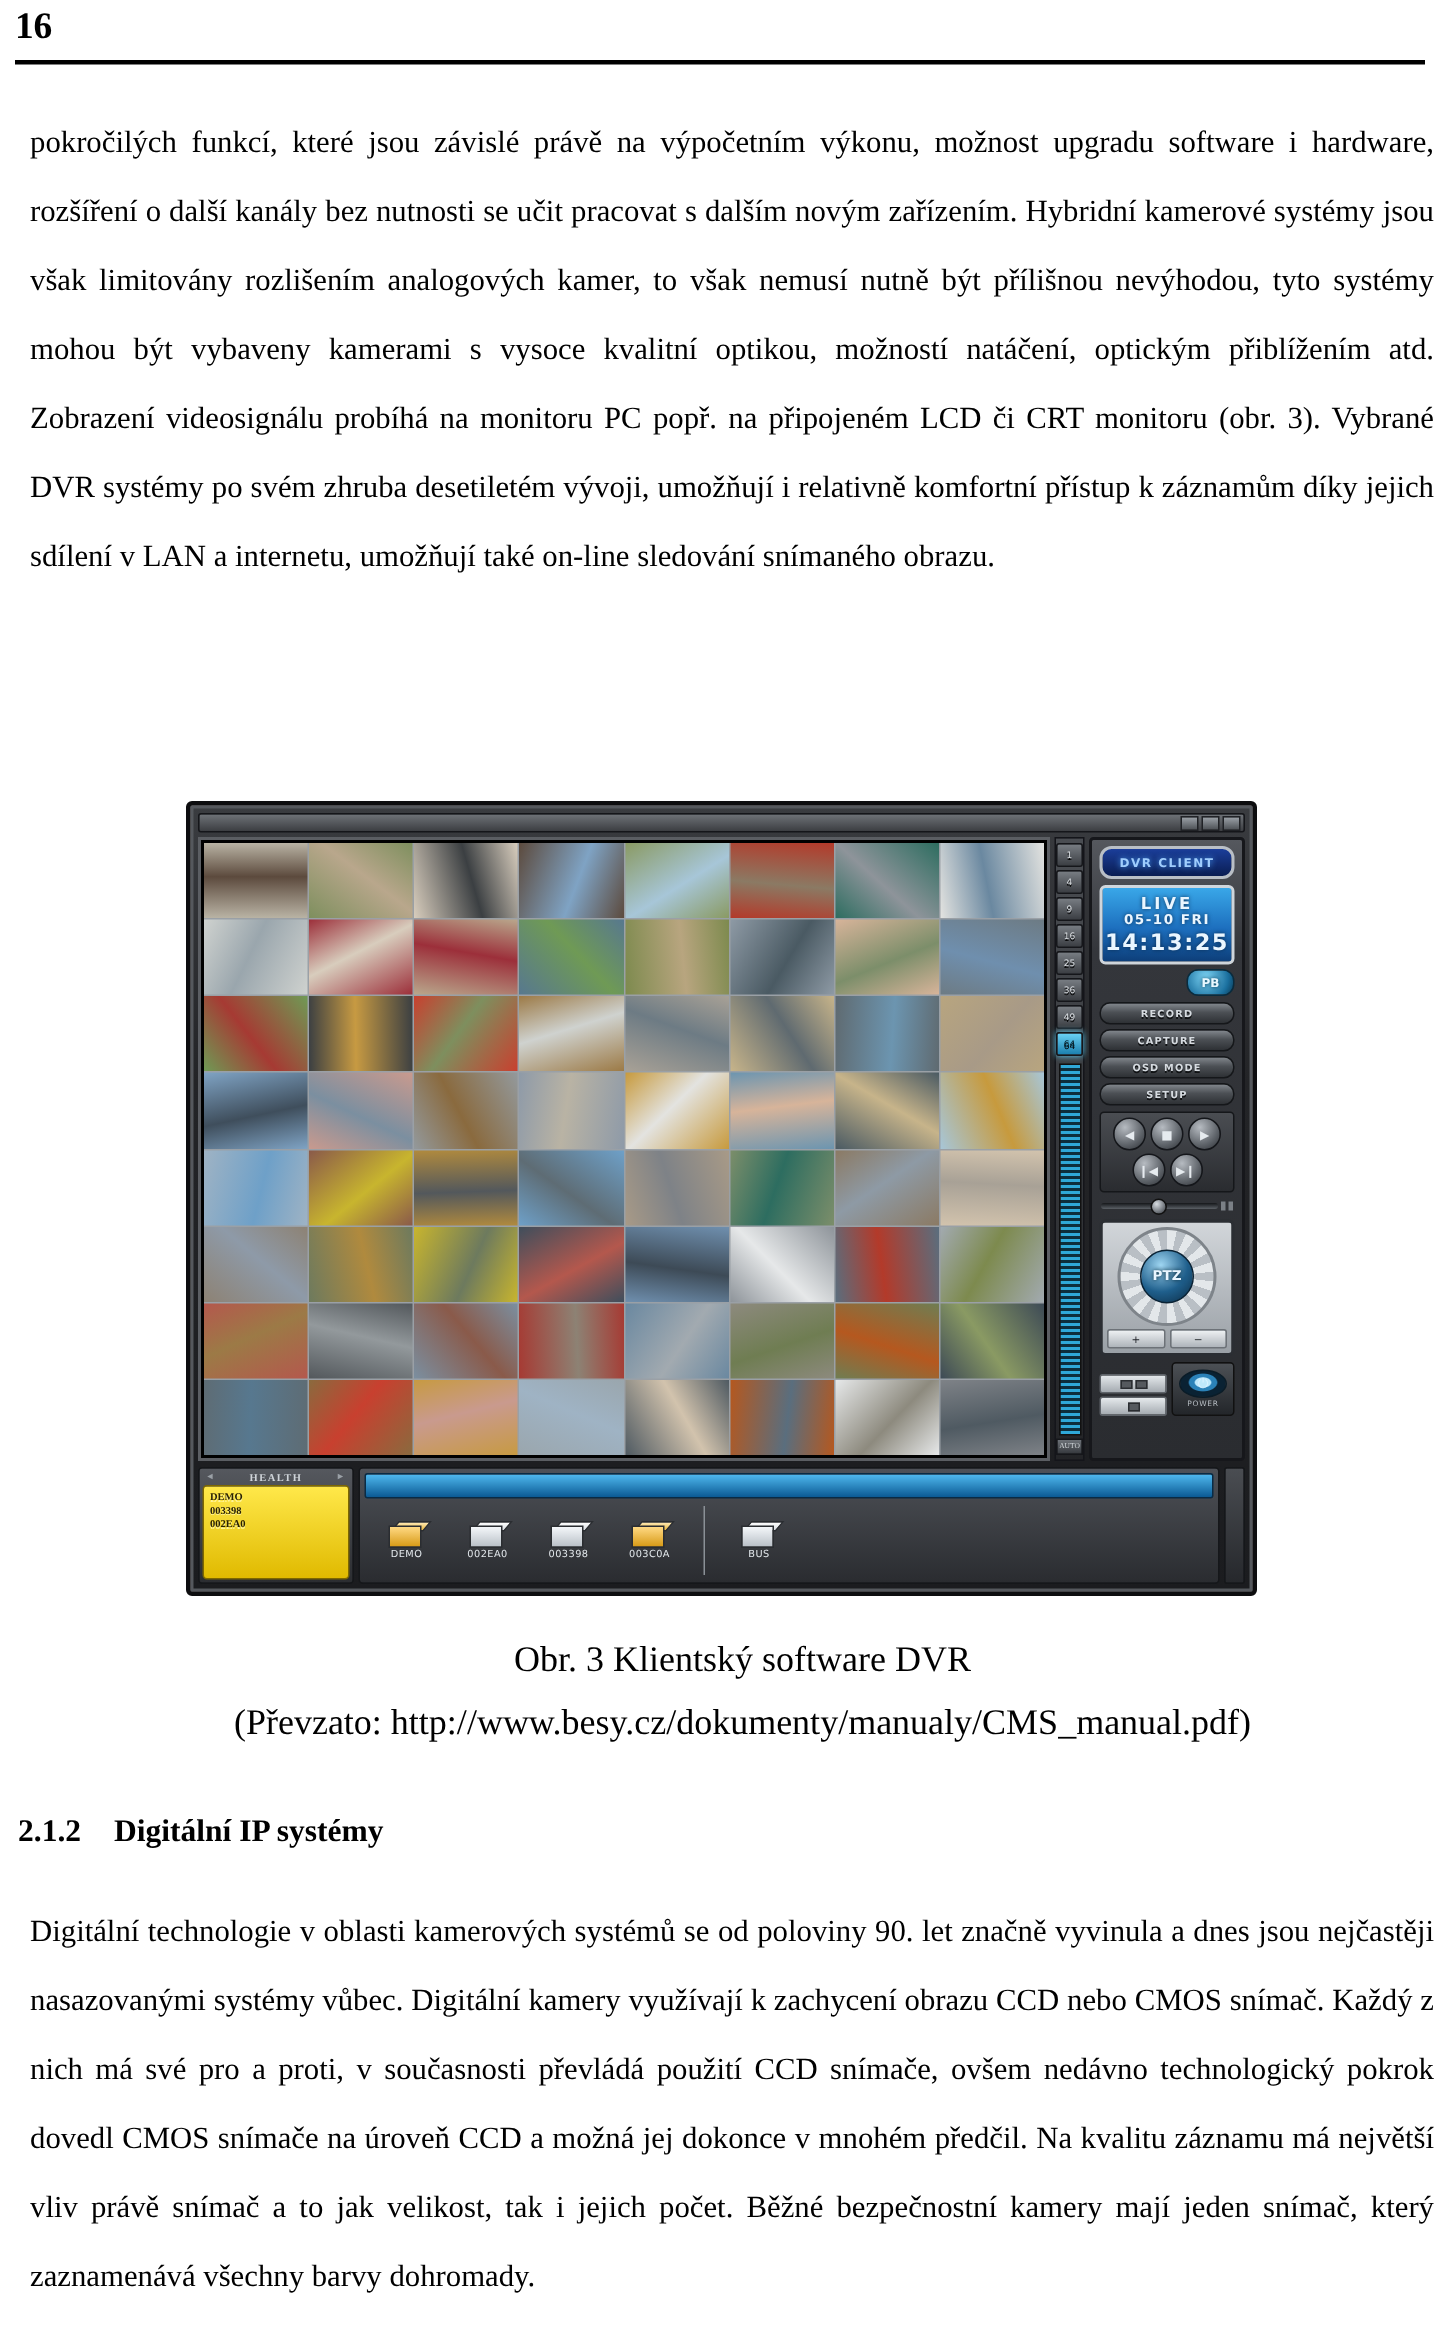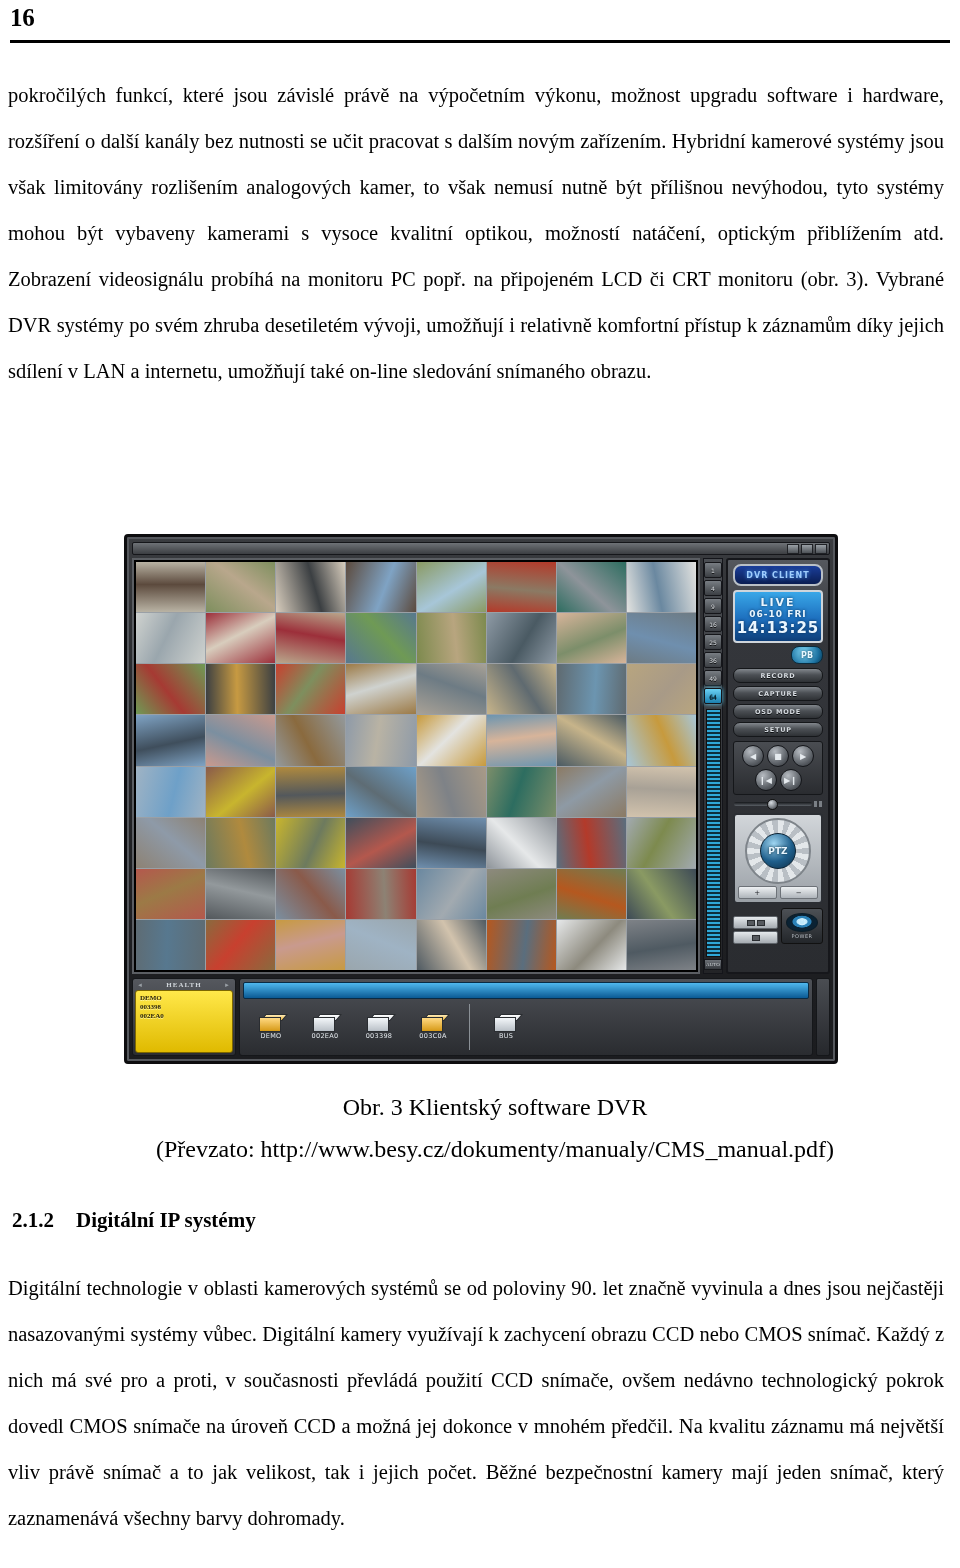--- a/index.html
+++ b/index.html
@@ -36,21 +36,21 @@
     left: 10px;
     top: 40px;
     width: 940px;
     height: 3px;
     background: #000;
   }
 
   
   .para {
     position: absolute;
-    left: 8px;
+    left: 20px;
     width: 936px;
     font-size: 20.5px;
     line-height: 46px;
     text-align: justify;
     text-justify: inter-word;
   }
   #para-1 { top: 72px; }
   #para-2 { top: 1265px; }
 
   
@@ -547,21 +547,21 @@
           <div class="layout-meter"></div>
         <div class="layout-foot">AUTO</div>
       </div>
 
       <div class="ctrl-panel">
 
         <div class="brand-plate">DVR CLIENT</div>
 
         <div class="lcd">
           <div class="lcd-live">LIVE</div>
-          <div class="lcd-date">06-10  FRI</div>
+          <div class="lcd-date">05-10  FRI</div>
           <div class="lcd-time">14:13:25</div>
         </div>
 
         <div class="pb-row">
           <div class="pb-btn">PB</div>
         </div>
 
         <div class="cmd-list" id="cmd-list">
             <div class="cmd-btn">RECORD</div>
             <div class="cmd-btn">CAPTURE</div>

